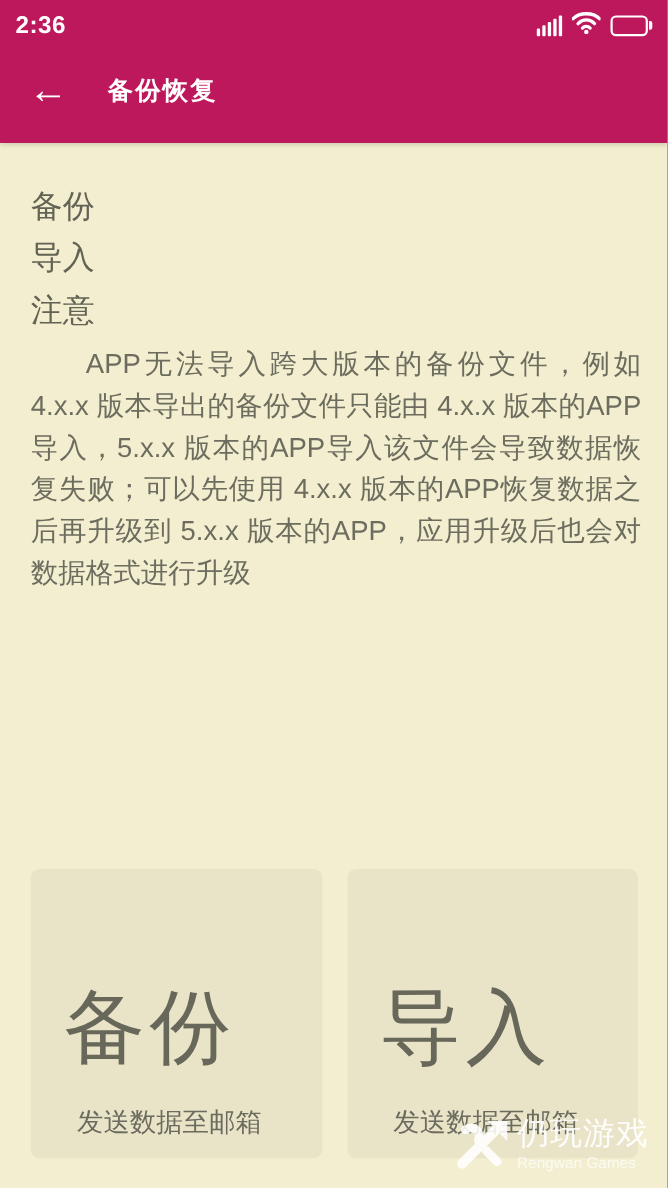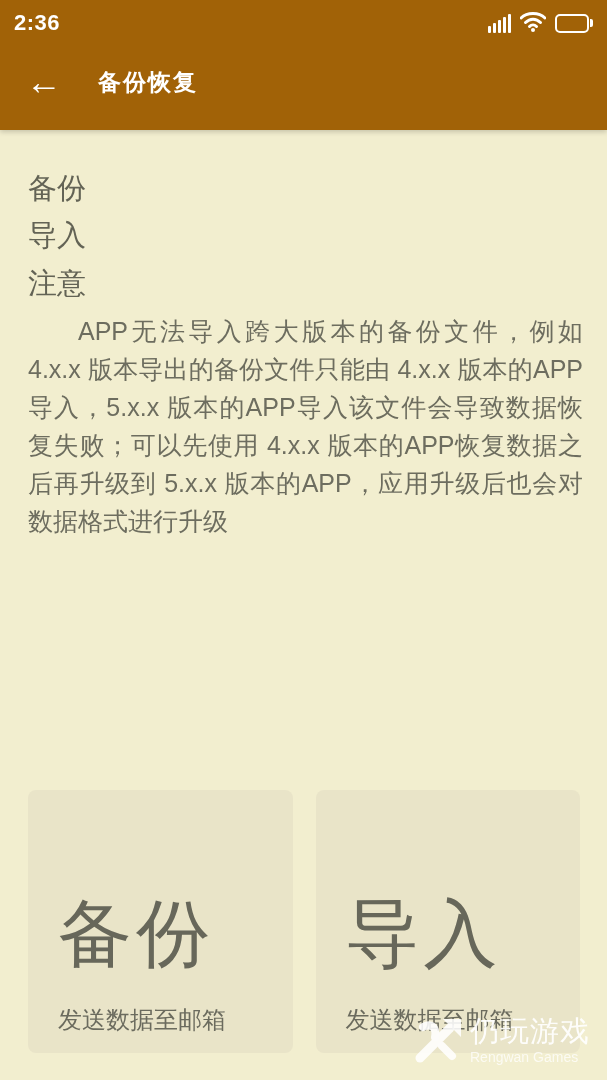--- a/index.html
+++ b/index.html
@@ -13,21 +13,21 @@
     margin: 0 auto;
     background: #f2eecf;
     overflow: hidden;
   }
 
   
   .header {
     position: absolute;
     top: 0; left: 0; right: 0;
     height: 130px;
-    background: #a16207;
+    background: #be185d;
     box-shadow: 0 2px 5px rgba(0,0,0,0.18);
     z-index: 5;
   }
   .status-bar {
     display: flex;
     align-items: center;
     justify-content: space-between;
     height: 42px;
     padding: 4px 14px 0 14px;
     color: #ffffff;
@@ -139,20 +139,21 @@
   .card-label {
     font-size: 74px;
     line-height: 1.05;
     color: #67675a;
     letter-spacing: 4px;
   }
   .card-desc {
     font-size: 24px;
     color: #6b6b5e;
     margin-top: 31px;
+    margin-left: 12px;
   }
 
   
   .watermark {
     position: absolute;
     right: 17px;
     top: 1014px;
     display: flex;
     align-items: center;
     z-index: 6;

